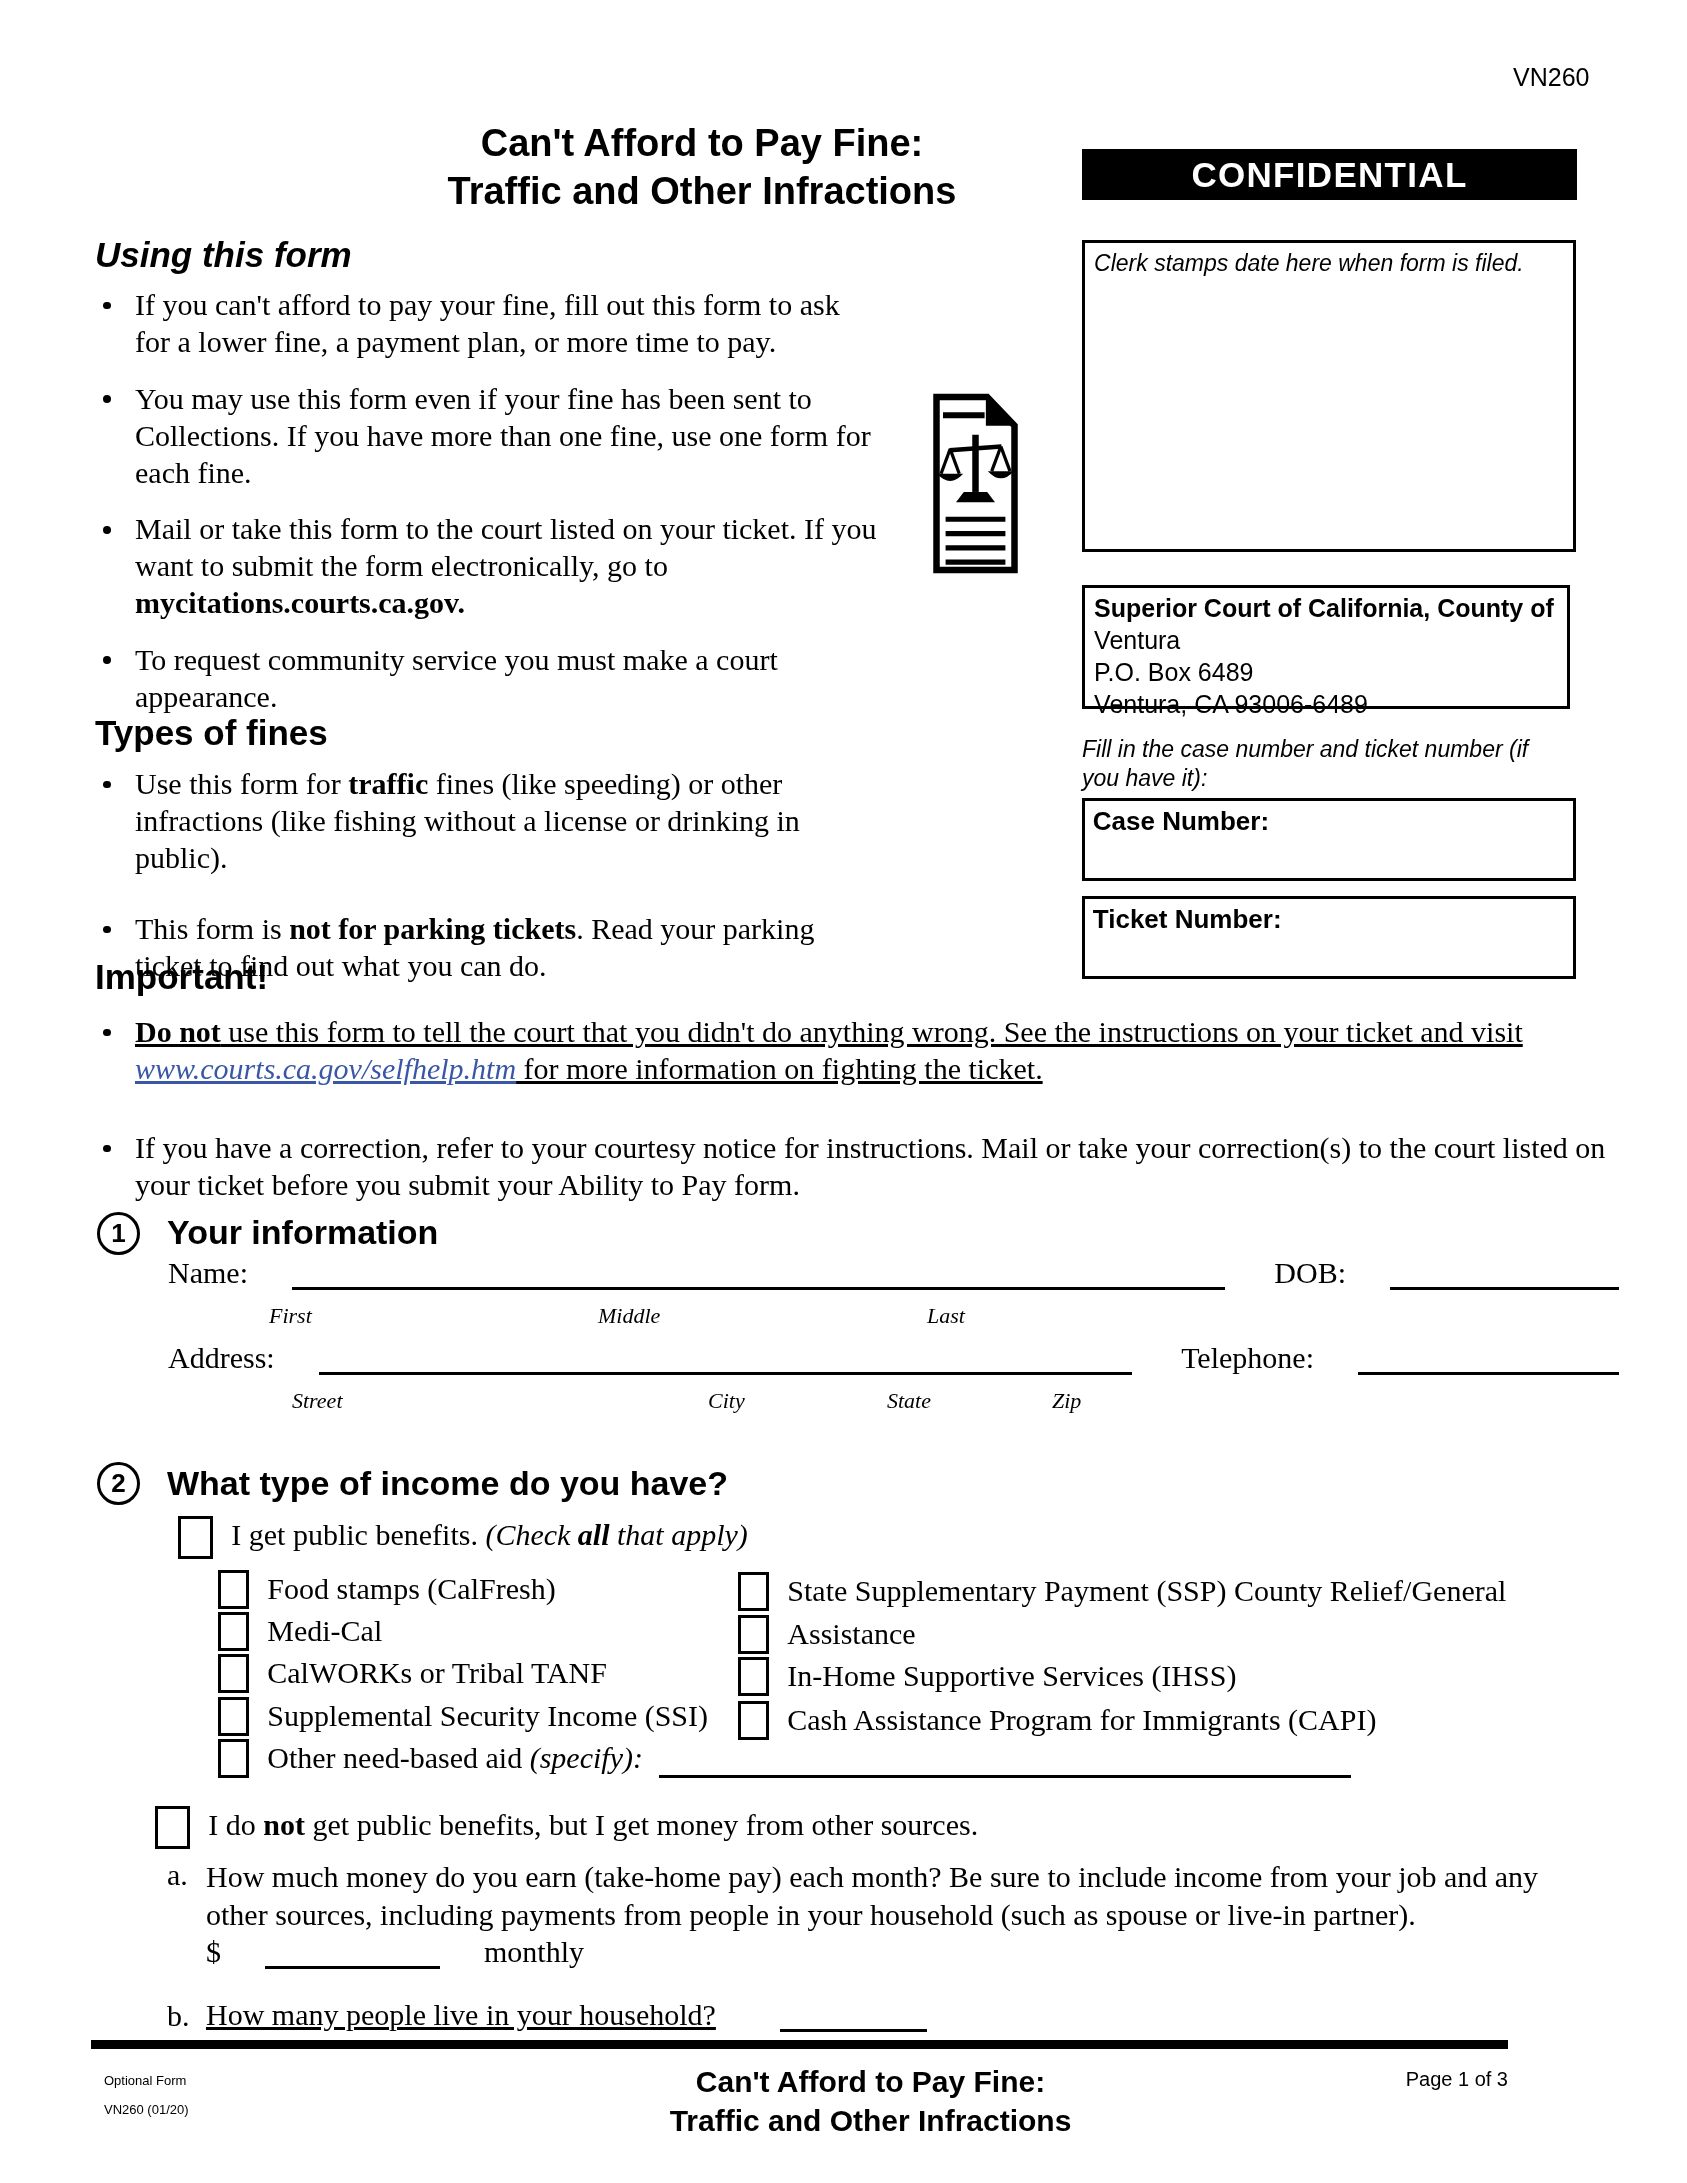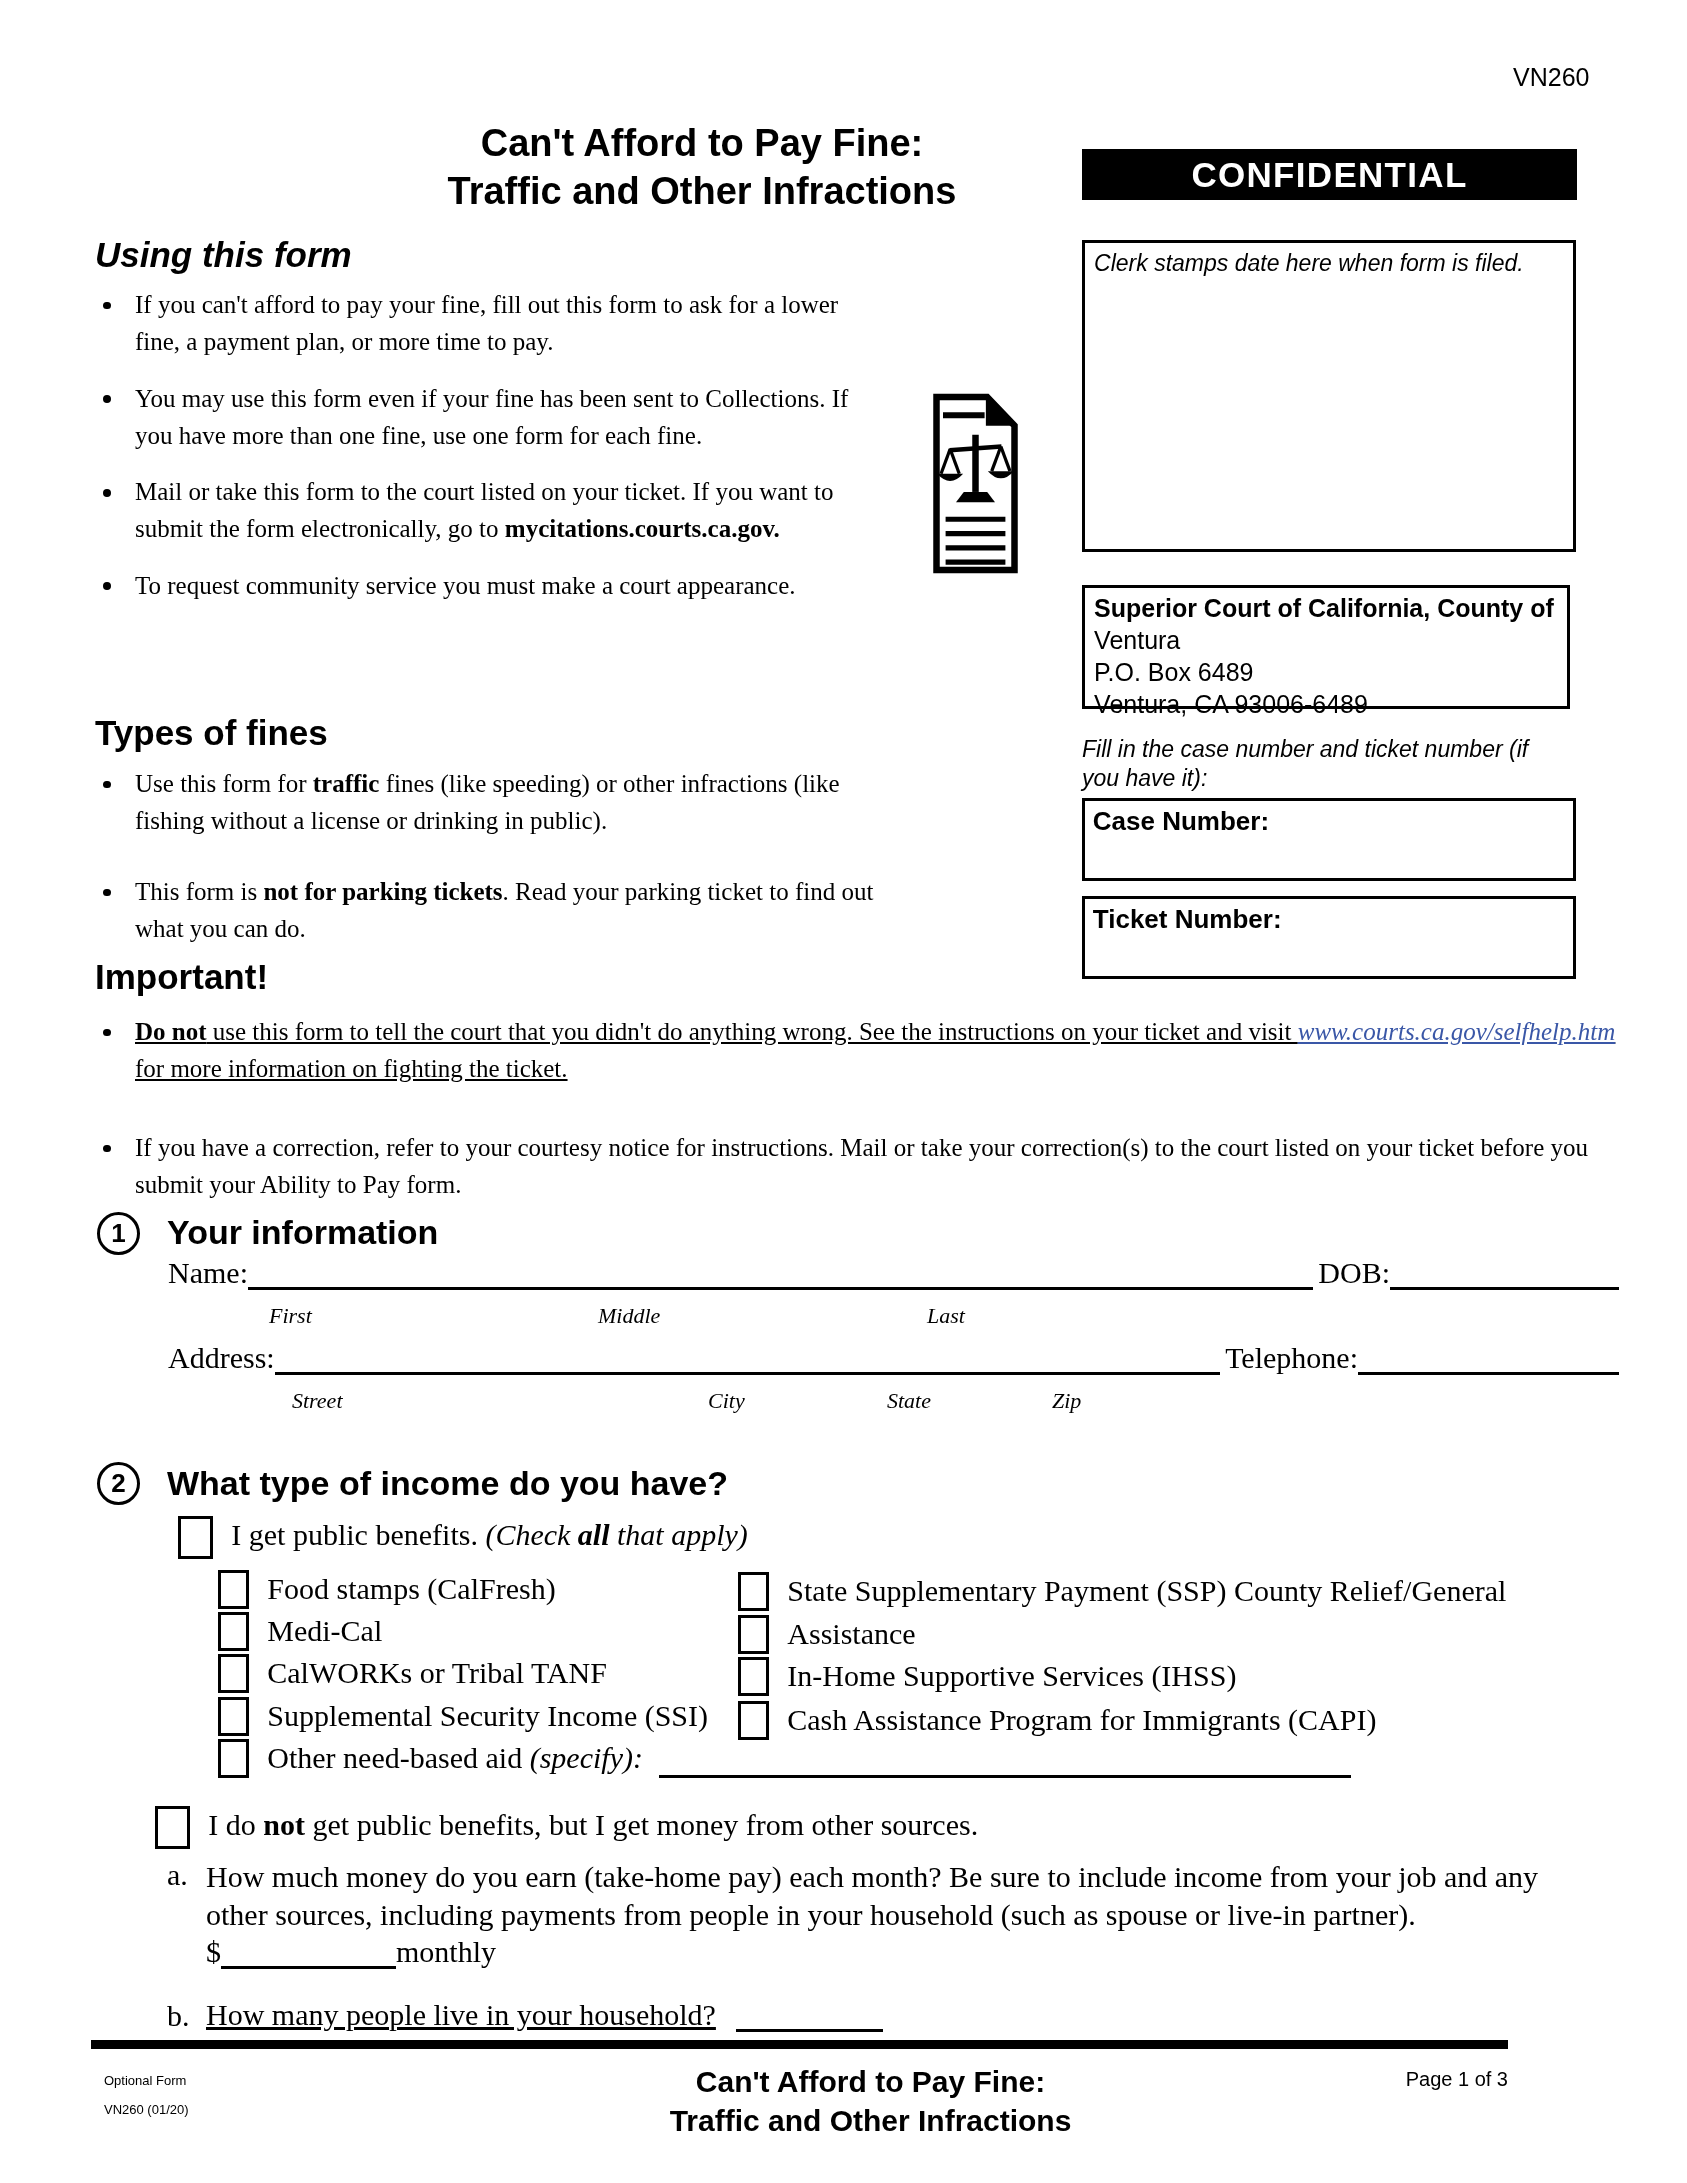--- a/index.html
+++ b/index.html
@@ -27,36 +27,36 @@
     font-family:"Liberation Sans",sans-serif;font-size:25px;line-height:32px;padding:3.9px 0 0 9.1px;box-sizing:border-box;}
   .court-box .bold{font-weight:bold;}
   .fill-note{position:absolute;left:0;top:735px;width:483px;font-family:"Liberation Sans",sans-serif;
     font-style:italic;font-size:23px;line-height:29px;}
   .case-box{position:absolute;left:0;top:798px;width:488px;height:77px;border:3.3px solid #000;}
   .ticket-box{position:absolute;left:0;top:896px;width:488px;height:77px;border:3.3px solid #000;}
   .num-label{font-family:"Liberation Sans",sans-serif;font-weight:bold;font-size:26px;margin:5.2px 0 0 7.8px;}
 
   
   .h-side{position:absolute;left:95px;font-family:"Liberation Sans",sans-serif;font-weight:bold;font-size:35px;}
-  .blist{position:absolute;left:95px;list-style:none;margin:0;padding:0;font-size:25px;line-height:37px;}
+  .blist{position:absolute;left:95px;list-style:none;margin:0;padding:0;font-size:30px;line-height:37px;}
   .blist li{position:relative;padding-left:40px;margin-bottom:19.6px;}
   .blist li::before{content:"";position:absolute;left:7.8px;top:15.7px;width:7.8px;height:7.8px;border-radius:50%;background:#000;}
   .b{font-weight:bold;}
   .link{color:#3a57a7;font-style:italic;text-decoration:underline;}
 
   
   .doc-icon{position:absolute;left:930px;top:389px;width:91px;height:189px;}
 
   
   .sec-circle{position:absolute;width:37px;height:37px;border:3.3px solid #000;border-radius:50%;
     font-family:"Liberation Sans",sans-serif;font-weight:bold;font-size:26px;line-height:37px;text-align:center;}
   .sec-head{position:absolute;font-family:"Liberation Sans",sans-serif;font-weight:bold;font-size:34px;}
 
   
-  .frow{position:absolute;display:flex;align-items:flex-end;font-size:30px;line-height:35px;}
+  .frow{position:absolute;display:flex;align-items:flex-end;font-size:30px;line-height:35px;gap:44px;}
   .fill{border-bottom:3.9px solid #000;height:30px;align-self:flex-end;}
   .grow{flex:1 1 auto;}
   .sublab{position:absolute;font-style:italic;font-size:22px;}
 
   
   .cbrow{position:absolute;display:flex;align-items:flex-start;font-size:30px;line-height:37px;}
   .cb{flex:none;width:25px;height:33px;border:3.3px solid #000;background:#fff;margin-right:18.3px;}
   .cb-lg{width:29px;height:37px;}
   .it{font-style:italic;}
 

